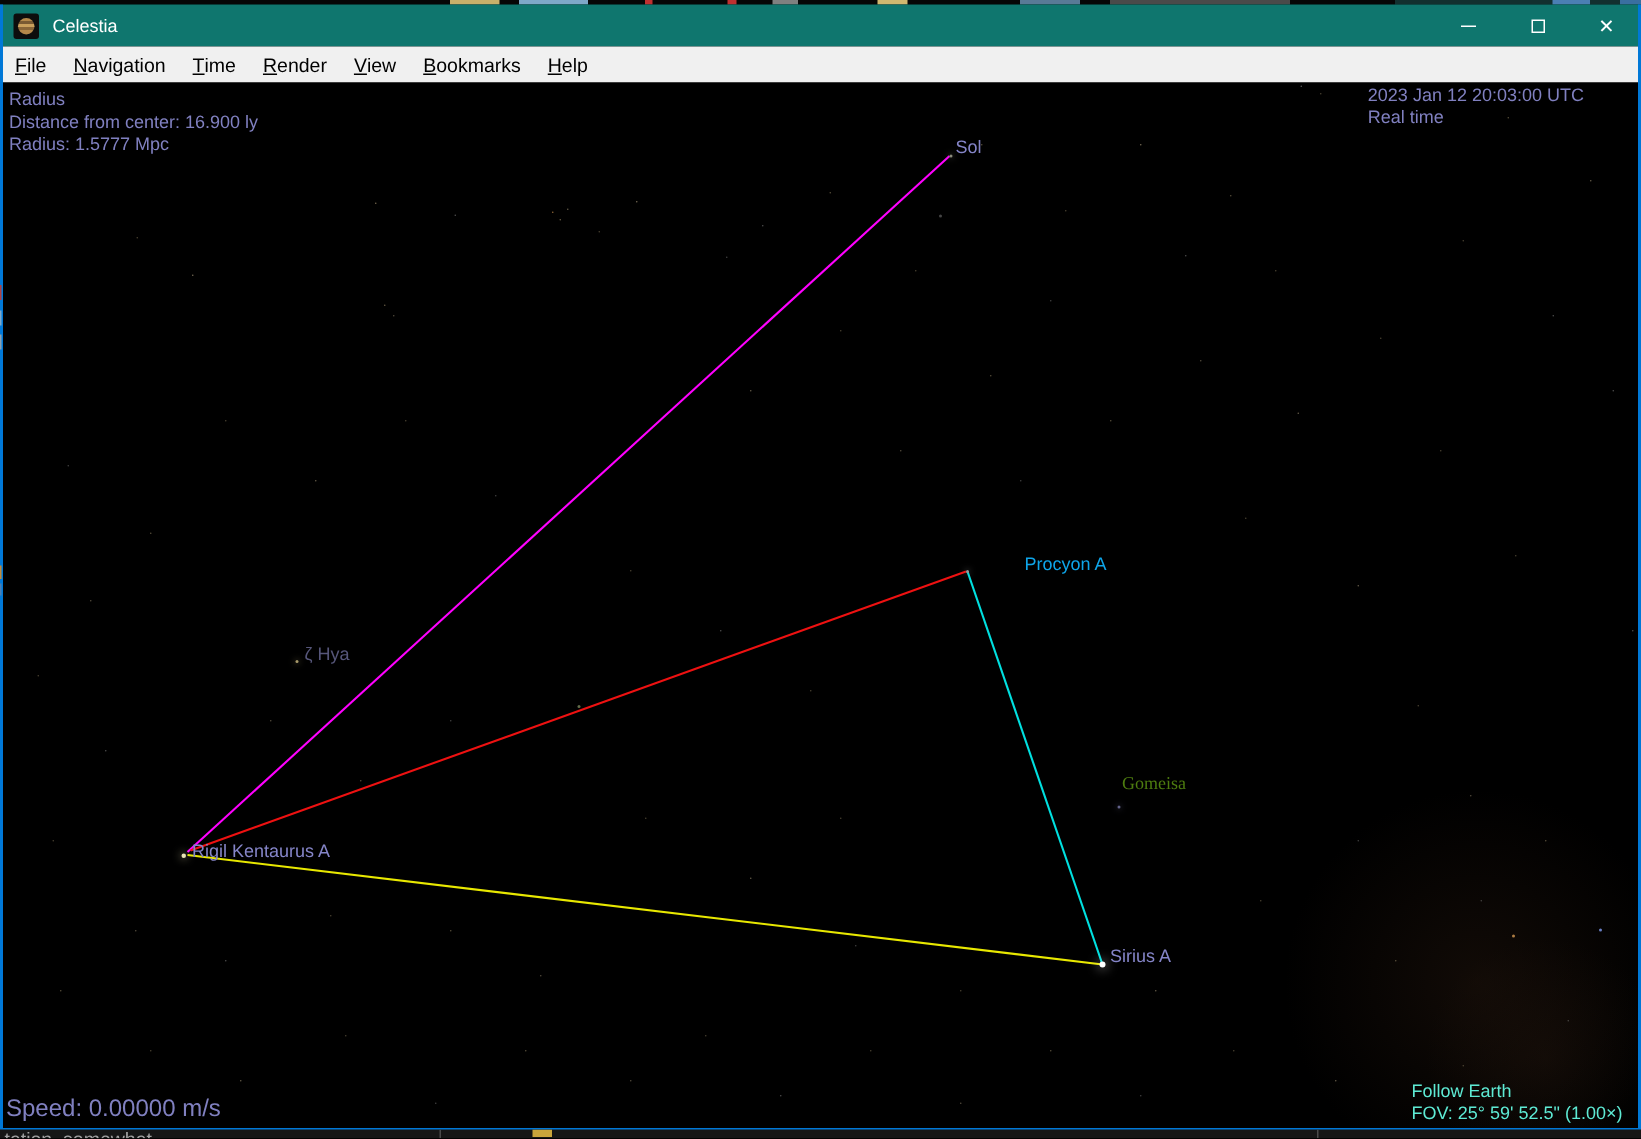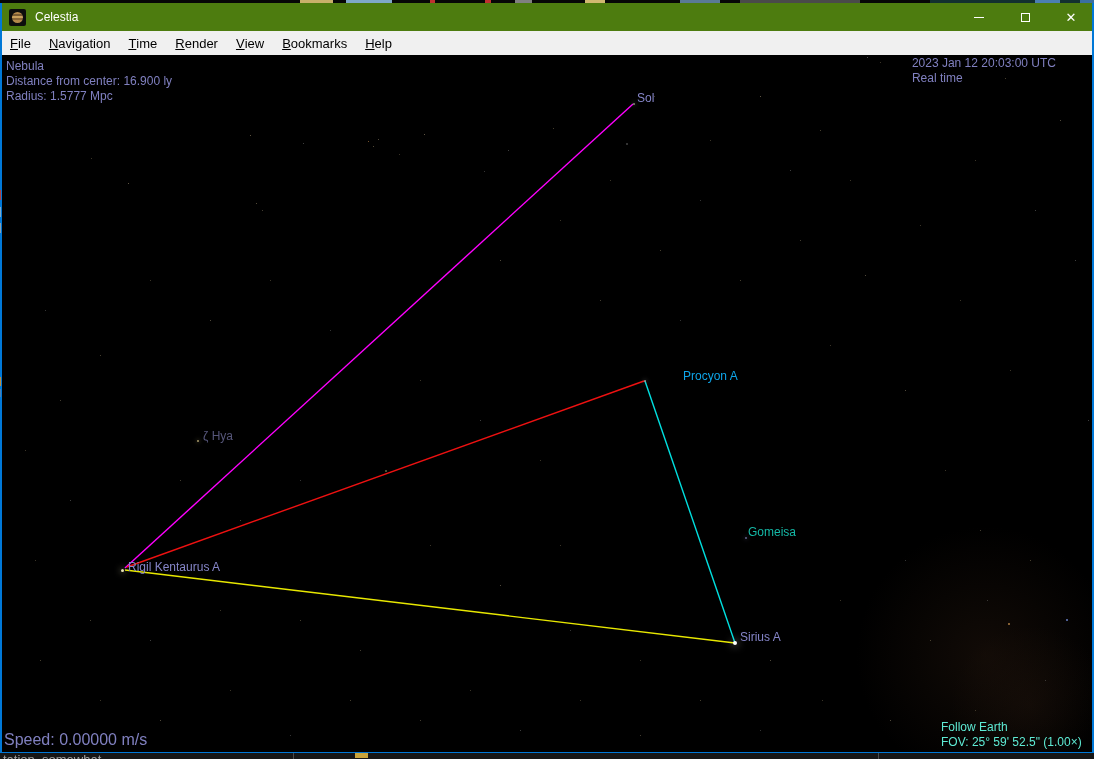--- a/index.html
+++ b/index.html
@@ -7,21 +7,21 @@
   .screen {
     position:relative; width:1094px; height:759px; overflow:hidden;
     font-family:"Liberation Sans", sans-serif; background:#000;
   }
   
   .top-strip { position:absolute; left:0; top:0; width:1094px; height:3px; background:#060606; }
   .frag { position:absolute; }
   
   .titlebar {
     position:absolute; left:0; top:3px; width:1094px; height:28px;
-    background:#4d7c0f; display:flex; align-items:center; color:#fff;
+    background:#0f766e; display:flex; align-items:center; color:#fff;
   }
   .app-icon {
     width:17px; height:17px; margin-left:9px; background:#0d0d0d;
     border-radius:2px; position:relative; overflow:hidden;
   }
   .app-icon .planet {
     position:absolute; left:3px; top:3px; width:11px; height:11px; border-radius:50%;
     background:linear-gradient(#b4884a 0 2px,#7a5a32 2px 4px,#caa05c 4px 6px,#8a6638 6px 8px,#b4884a 8px 11px);
   }
   .title-text { margin-left:9px; font-size:12px; color:#fff; }
@@ -122,21 +122,21 @@
       <div class="glow" style="left: 853px; top: 470px; width: 260px; height: 260px; background: radial-gradient(circle, rgba(58, 36, 22, 0.3) 0%, rgba(0, 0, 0, 0) 70%);"></div>
 
     <svg class="routes-svg" id="routesSvg" width="1090" height="697">
         <line x1="631" y1="49" x2="123" y2="513" stroke="#ff00ff" stroke-width="1.4"></line>
         <line x1="642" y1="326" x2="125" y2="512" stroke="#ee1111" stroke-width="1.4"></line>
         <line x1="643" y1="326" x2="733" y2="588" stroke="#00e0e0" stroke-width="1.4"></line>
         <line x1="123" y1="515" x2="733" y2="588" stroke="#e8e800" stroke-width="1.4"></line>
       </svg>
 
     <div class="hud-topleft">
-      <div class="hud-line">Nebula</div>
+      <div class="hud-line">Radius</div>
       <div class="hud-line">Distance from center: 16.900 ly</div>
       <div class="hud-line">Radius: 1.5777 Mpc</div>
     </div>
     <div class="hud-topright">
       <div>2023 Jan 12 20:03:00 UTC</div>
       <div>Real time</div>
     </div>
     <div class="hud-bottomleft">Speed: 0.00000 m/s</div>
     <div class="hud-bottomright">
       <div>Follow Earth</div>
@@ -242,21 +242,21 @@
       <div class="star" style="left: 218px; top: 555px; width: 1px; height: 1px; background: rgb(154, 138, 104); opacity: 0.5;"></div>
       <div class="star" style="left: 148px; top: 585px; width: 1px; height: 1px; background: rgb(138, 138, 138); opacity: 0.6;"></div>
       <div class="star" style="left: 652px; top: 41px; width: 1px; height: 1px; background: rgb(154, 138, 104); opacity: 0.6;"></div>
       <div class="star-dot" style="left: 631px; top: 48px; width: 2px; height: 2px; background: rgb(138, 138, 122); box-shadow: rgb(138, 138, 122) 0px 0px 4px;"></div>
       <div class="sky-label" style="left: 635px; top: 36px; color: rgb(133, 133, 200);">Sol</div>
       <div class="star-dot" style="left: 642px; top: 325px; width: 2px; height: 2px; background: rgb(154, 154, 154); box-shadow: rgb(154, 154, 154) 0px 0px 4px;"></div>
       <div class="sky-label" style="left: 681px; top: 314px; color: #0ea5e9;">Procyon A</div>
       <div class="star-dot" style="left: 195px; top: 385px; width: 2px; height: 2px; background: rgb(168, 154, 106); box-shadow: rgb(168, 154, 106) 0px 0px 4px;"></div>
       <div class="sky-label" style="left: 201px; top: 374px; color: rgb(86, 86, 122);">ζ Hya</div>
       <div class="star-dot" style="left: 743px; top: 482px; width: 2px; height: 2px; background: rgb(98, 98, 138); box-shadow: rgb(98, 98, 138) 0px 0px 4px;"></div>
-      <div class="sky-label" style="left: 746px; top: 470px; color: #14b8a6;">Gomeisa</div>
+      <div class="sky-label" style="left: 746px; top: 460px; color: #4d7c0f; font-family: Liberation Serif, serif;">Gomeisa</div>
       <div class="star-dot" style="left: 119px; top: 514px; width: 3px; height: 3px; background: rgb(232, 226, 182); box-shadow: rgb(232, 226, 182) 0px 0px 6px;"></div>
       <div class="sky-label" style="left: 126px; top: 505px; color: rgb(133, 133, 200);">Rigil Kentaurus A</div>
       <div class="star-dot" style="left: 731px; top: 586px; width: 4px; height: 4px; background: rgb(255, 255, 255); box-shadow: rgb(255, 255, 255) 0px 0px 8px;"></div>
       <div class="sky-label" style="left: 738px; top: 575px; color: rgb(133, 133, 200);">Sirius A</div>
     </div>
 
   <div class="window-frame"></div>
 
   <div class="bottom-strip" id="bottomStrip">
     <span class="bg-text">tation, somewhat</span>

